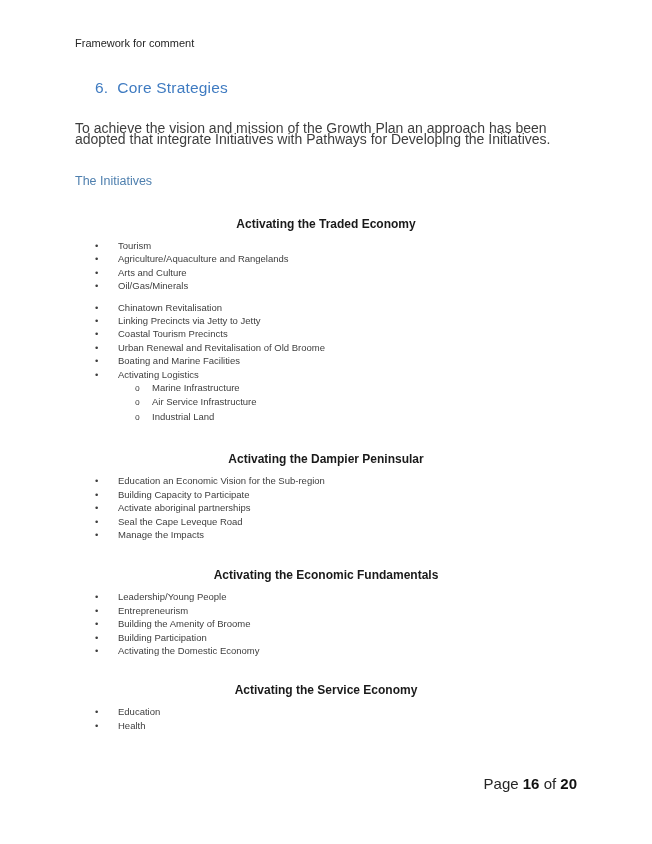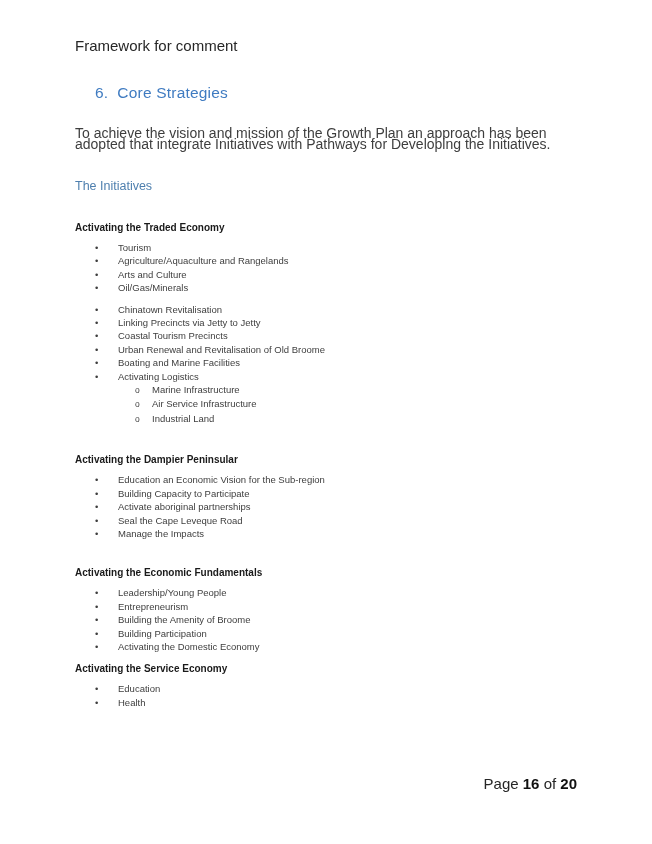--- a/index.html
+++ b/index.html
@@ -17,21 +17,21 @@
     -webkit-font-smoothing: antialiased;
   }
   .page {
     position: relative;
     width: 652px; height: 844px;
     background: #ffffff;
     overflow: hidden;
   }
   .doc-header {
     margin: 37px 75px 0 75px;
-    font-size: 15px;
+    font-size: 11px;
     color: #262626;
   }
   h1.doc-h1 {
     margin: 30px 75px 0 95px;
     font-size: 15.5px;
     font-weight: 400;
     color: var(--blue-h1);
     letter-spacing: 0.2px;
   }
   .h1-num { display: inline-block; margin-right: 9px; }
@@ -43,29 +43,30 @@
     color: var(--body-gray);
   }
   h2.doc-h2 {
     margin: 29px 75px 8px 75px;
     font-size: 12.5px;
     font-weight: 400;
     color: var(--blue-h2);
   }
   section.doc-section { margin: 0 75px; }
   .sec-title {
-    font-size: 10px;
+    font-size: 12px;
     font-weight: 700;
     color: var(--heading-black);
+    text-align: center;
   }
   .mt1 { margin-top: 29px; }
   .mt2 { margin-top: 26px; }
   .mt3 { margin-top: 28px; }
   .mt4 { margin-top: 27px; }
-  .mt5 { margin-top: 10px; }
+  .mt5 { margin-top: 26px; }
   ul.blist {
     list-style: none;
     margin: 8px 0 0 0;
     padding: 0;
   }
   ul.blist > li {
     padding-left: 20px;
     font-size: 9.5px;
     line-height: 13.4px;
     color: var(--body-gray);

